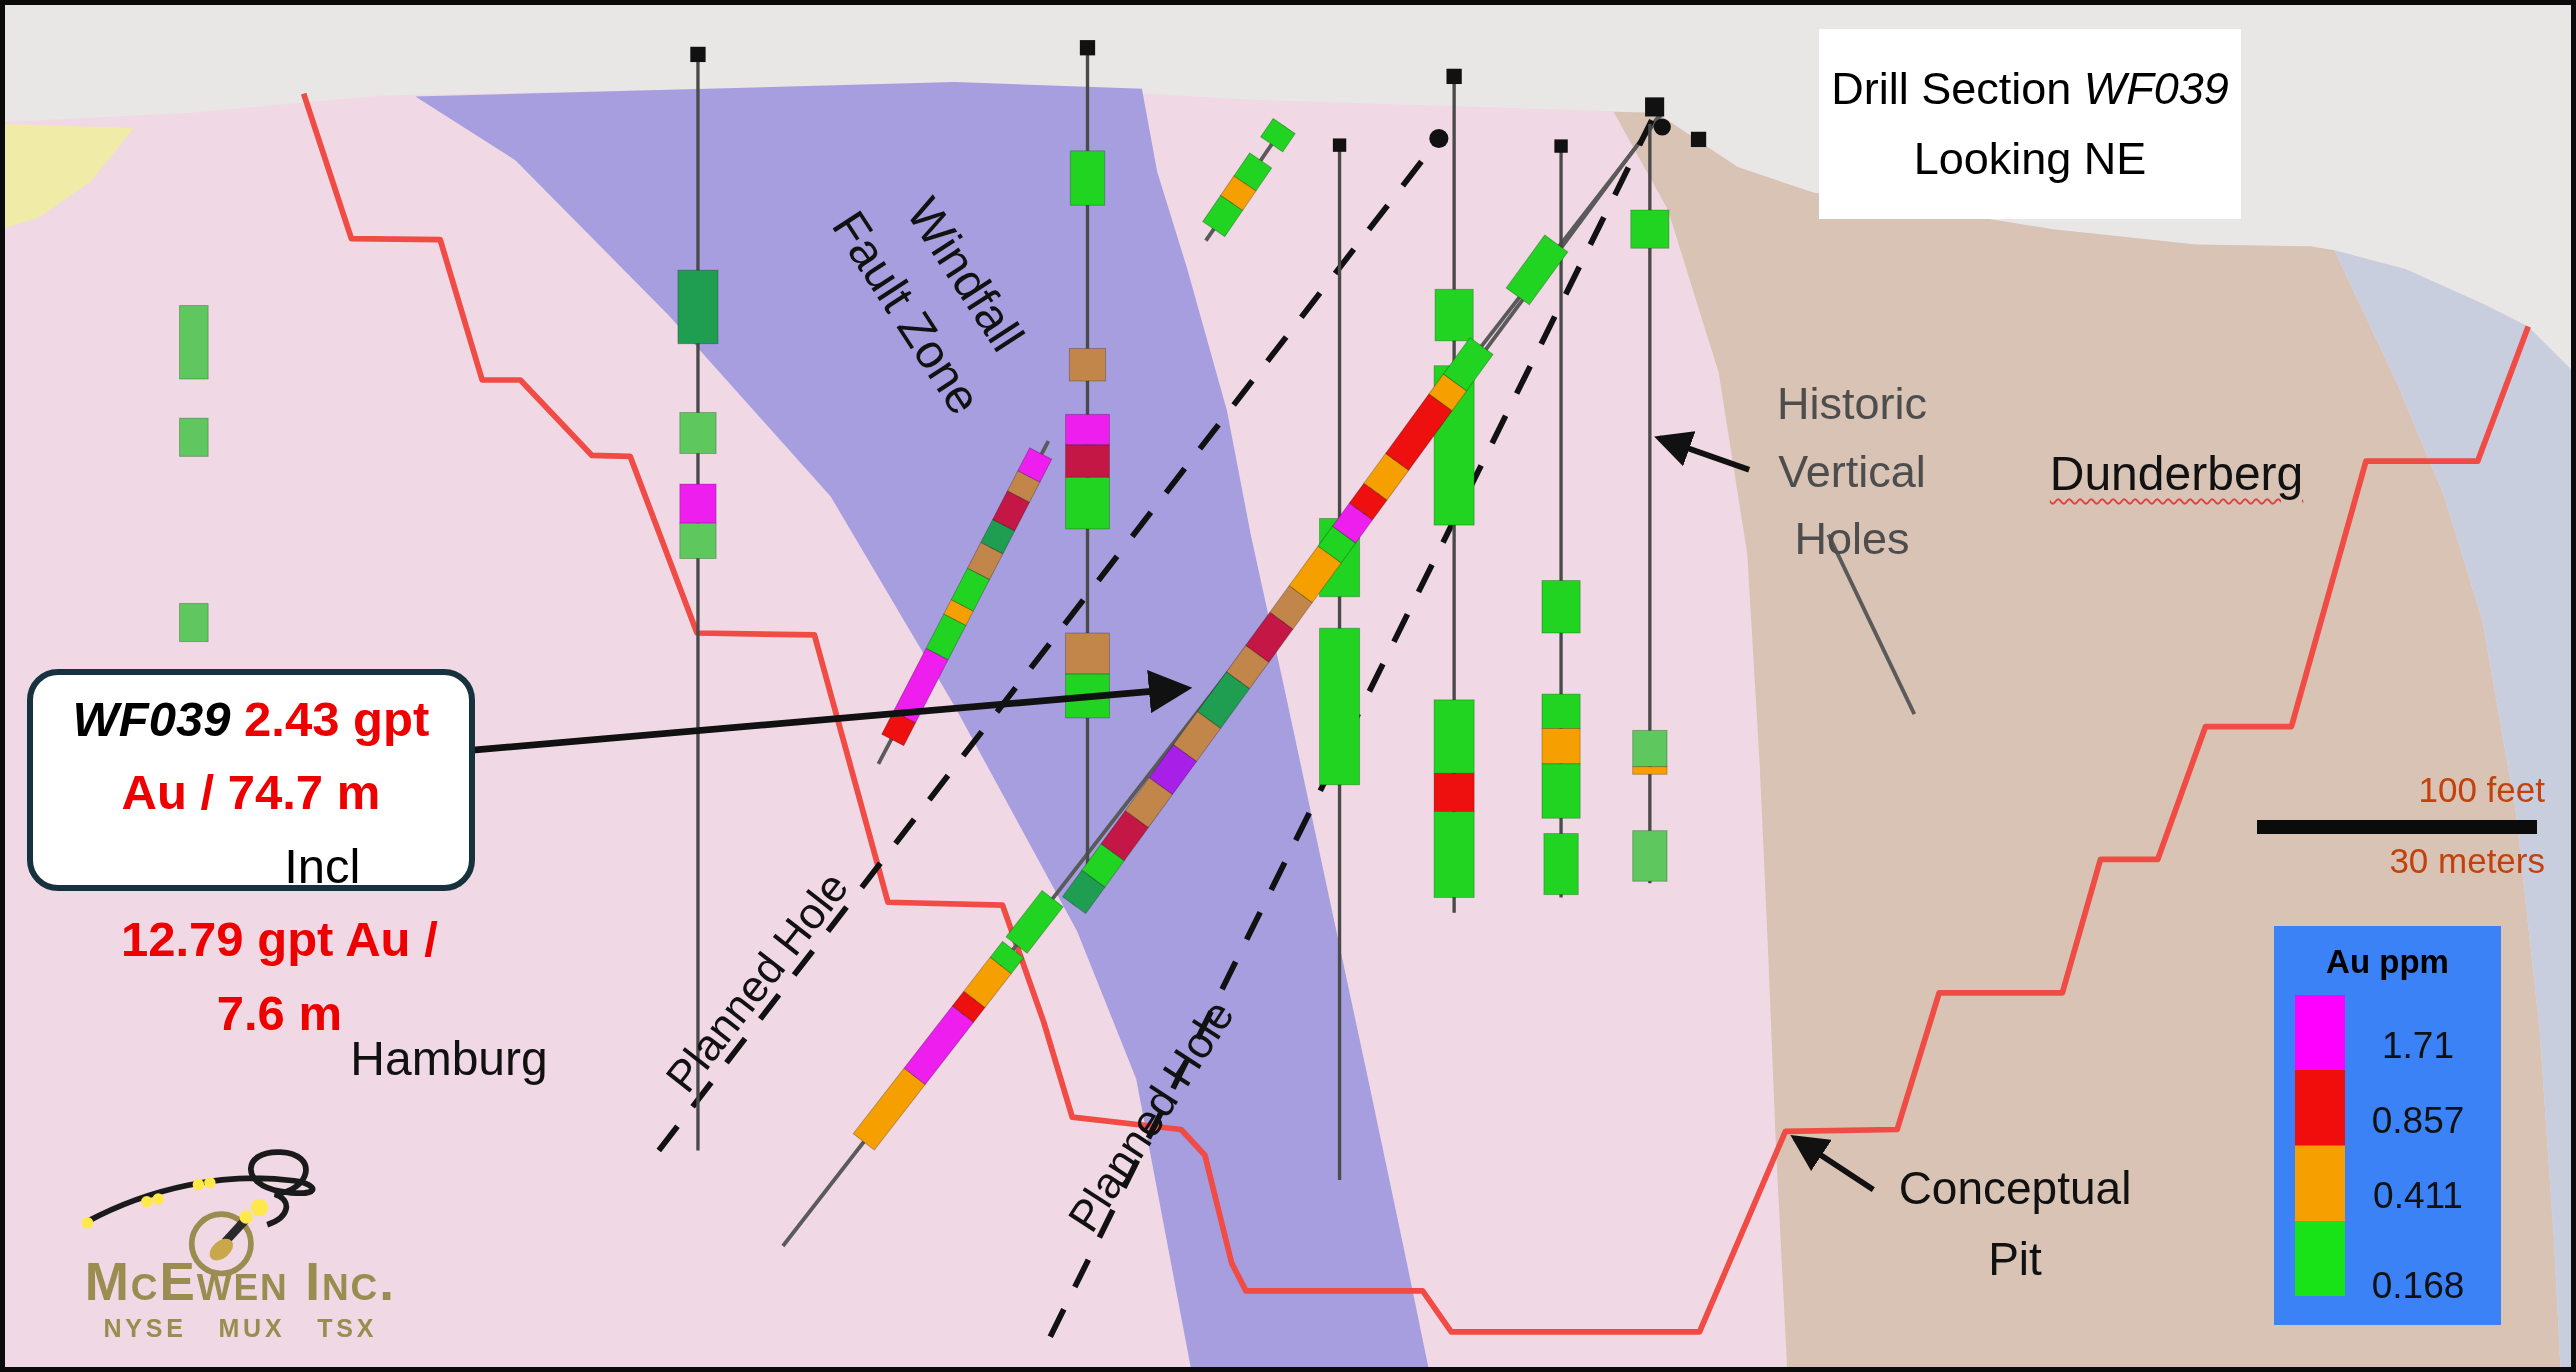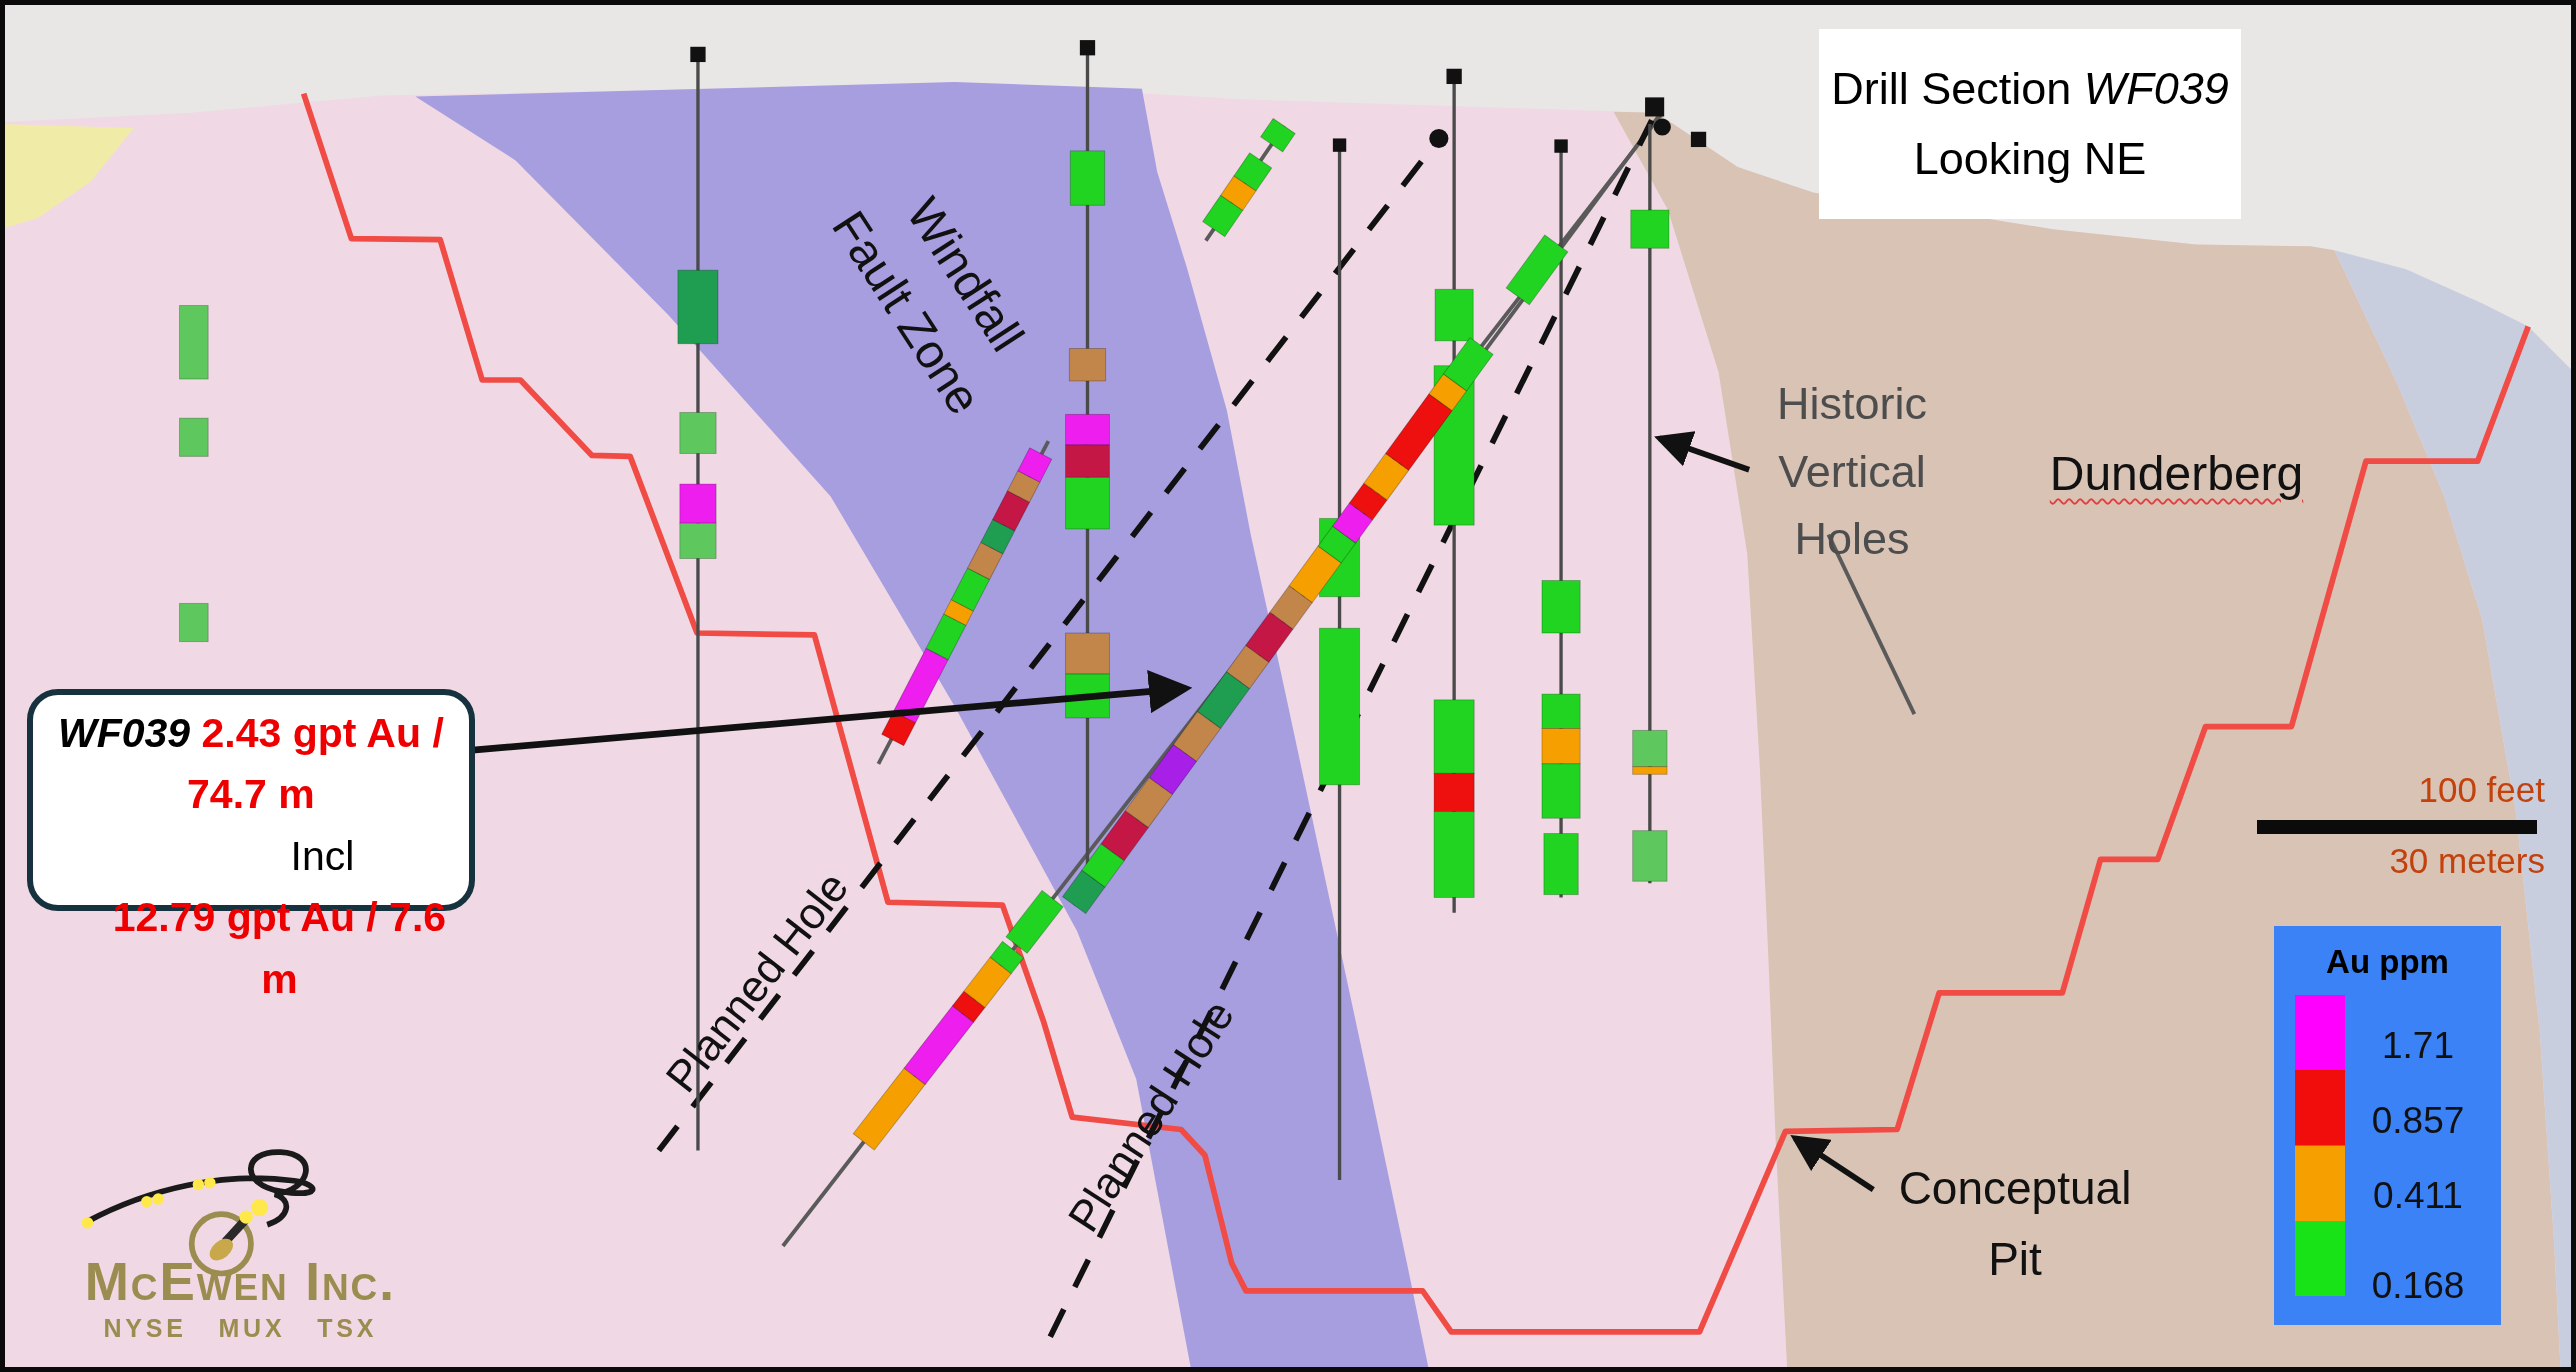--- a/index.html
+++ b/index.html
@@ -13,21 +13,21 @@
   .lbl-planned2{left:1003px;top:1084px;width:296px;font-size:44px;transform:rotate(-57deg);}
   .lbl-hamburg{left:296px;top:1024px;width:306px;font-size:48px;}
   .lbl-dunderberg{left:1995px;top:439px;width:363px;font-size:48px;
       text-decoration:underline wavy #e04040;text-decoration-thickness:1.9px;text-underline-offset:7.6px;}
   .lbl-historic{left:1709px;top:370px;width:286px;font-size:45px;color:#4d4d4d;line-height:1.5;}
   .lbl-conceptual{left:1862px;top:1153px;width:306px;font-size:46px;line-height:1.55;}
   .titlebox{position:absolute;left:1819px;top:29px;width:422px;height:190px;background:#fff;z-index:20;
       display:flex;flex-direction:column;justify-content:center;align-items:center;font-size:45px;line-height:1.55;}
   .callout{position:absolute;left:27px;top:669px;width:432px;height:202px;background:#fff;z-index:20;
       border:6.7px solid #16323e;border-radius:31px;padding:7.6px 1.9px 0 1.9px;
-      font-size:41px;font-weight:bold;line-height:1.5;text-align:center;margin-top:20px;}
+      font-size:49px;font-weight:bold;line-height:1.5;text-align:center;}
   .callout .red{color:#ee0000;}
   .callout .incl{font-weight:normal;padding-left:143px;}
   .callout .line3{padding-left:57px;}
   .legend{position:absolute;left:2274px;top:926px;width:227px;height:399px;background:#3b82f6;z-index:20;}
   .legend-title{text-align:center;font-size:33px;font-weight:bold;margin-top:17px;}
   .legend-rows{position:absolute;left:0;top:69px;width:100%;height:315px;}
   .legend-swatch{position:absolute;left:21px;width:50px;}
   .legend-val{position:absolute;left:82px;width:124px;text-align:center;font-size:37px;color:#111;}
   .scalebar{position:absolute;left:2249px;top:770px;width:296px;z-index:10;text-align:right;
       font-size:35px;color:#c2410c;}
@@ -169,20 +169,21 @@
       <circle cx="1507" cy="145" r="10" fill="#111"></circle>
       <line x1="492" y1="786" x2="1242" y2="721" stroke="#111" stroke-width="7" marker-end="url(#ah)"></line>
       <line x1="1832" y1="492" x2="1738" y2="459" stroke="#111" stroke-width="6" marker-end="url(#ah)"></line>
       <line x1="1962" y1="1246" x2="1880" y2="1192" stroke="#111" stroke-width="6" marker-end="url(#ah)"></line>
     </svg>
 
   <div class="lbl lbl-windfall">Windfall
 Fault Zone</div>
   <div class="lbl lbl-planned1">Planned Hole</div>
   <div class="lbl lbl-planned2">Planned Hole</div>
+  <div class="lbl lbl-hamburg">Hamburg</div>
   <div class="lbl lbl-dunderberg">Dunderberg</div>
   <div class="lbl lbl-historic">Historic
 Vertical
 Holes</div>
   <div class="lbl lbl-conceptual">Conceptual
 Pit</div>
 
   <div class="titlebox">
     <div><span>Drill Section </span><i>WF039</i></div>
     <div>Looking NE</div>

